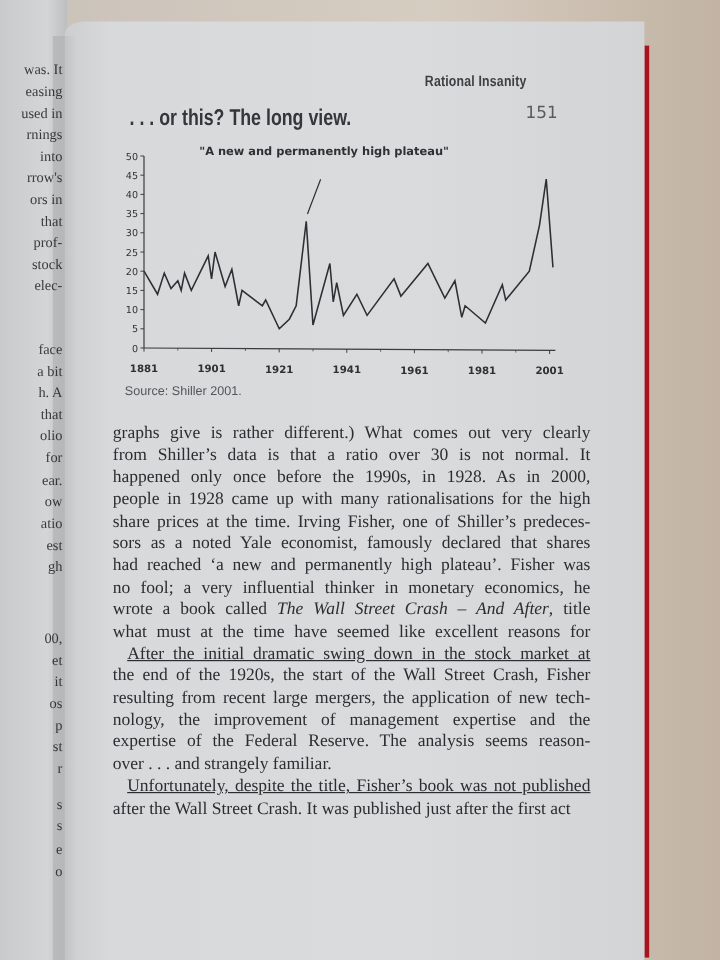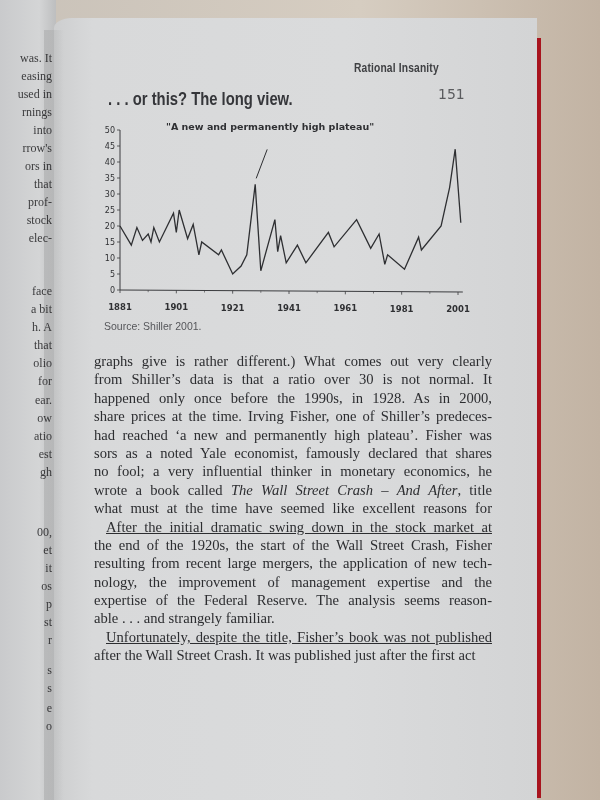--- a/index.html
+++ b/index.html
@@ -171,27 +171,28 @@
     <polyline points="30.0,106.0 41.3,125.2 46.9,107.6 52.5,120.4 58.2,114.0 61.0,122.0 63.8,107.6 69.4,122.0 83.5,93.2 86.3,112.4 89.2,90.0 97.6,118.8 103.2,104.4 108.9,134.8 111.7,122.0 128.6,134.8 131.4,130.0 142.7,154.0 151.1,146.0 156.8,134.8 165.2,64.4 170.8,150.8 184.9,99.6 187.7,131.6 190.6,115.6 196.2,142.8 207.4,125.2 215.9,142.8 238.4,112.4 244.1,126.8 266.6,99.6 280.7,128.4 289.1,114.0 294.8,144.4 297.6,134.8 314.5,149.2 328.6,117.2 331.4,130.0 351.1,106.0 359.6,67.6 365.2,29.2 370.8,102.8" fill="none" stroke="#2e2f32" stroke-width="1.3" stroke-linejoin="miter"></polyline>
     <line x1="166.2" y1="58.400000000000006" x2="177.2" y2="29.400000000000006" stroke="#2e2f32" stroke-width="1"></line>
   </svg>
 
 <div class="source">Source: Shiller 2001.</div>
 
 <div class="body-text" id="bodyText">
     <span class="ln">graphs give is rather different.) What comes out very clearly</span>
     <span class="ln">from Shiller’s data is that a ratio over 30 is not normal. It</span>
     <span class="ln">happened only once before the 1990s, in 1928. As in 2000,</span>
+    <span class="ln">people in 1928 came up with many rationalisations for the high</span>
     <span class="ln">share prices at the time. Irving Fisher, one of Shiller’s predeces-</span>
+    <span class="ln">sors as a noted Yale economist, famously declared that shares</span>
     <span class="ln">had reached ‘a new and permanently high plateau’. Fisher was</span>
-    <span class="ln">sors as a noted Yale economist, famously declared that shares</span>
     <span class="ln">no fool; a very influential thinker in monetary economics, he</span>
     <span class="ln"><span>wrote a book called </span><i>The Wall Street Crash – And After</i><span>, title</span></span>
     <span class="ln">what must at the time have seemed like excellent reasons for</span>
     <span class="ln indent">After the initial dramatic swing down in the stock market at</span>
     <span class="ln">the end of the 1920s, the start of the Wall Street Crash, Fisher</span>
     <span class="ln">resulting from recent large mergers, the application of new tech-</span>
     <span class="ln">nology, the improvement of management expertise and the</span>
     <span class="ln">expertise of the Federal Reserve. The analysis seems reason-</span>
-    <span class="ln last">able . . . and strangely familiar.</span>
+    <span class="ln last">over . . . and strangely familiar.</span>
     <span class="ln indent">Unfortunately, despite the title, Fisher’s book was not published</span>
     <span class="ln last">after the Wall Street Crash. It was published just after the first act</span>
   </div>
 
 </body></html>

